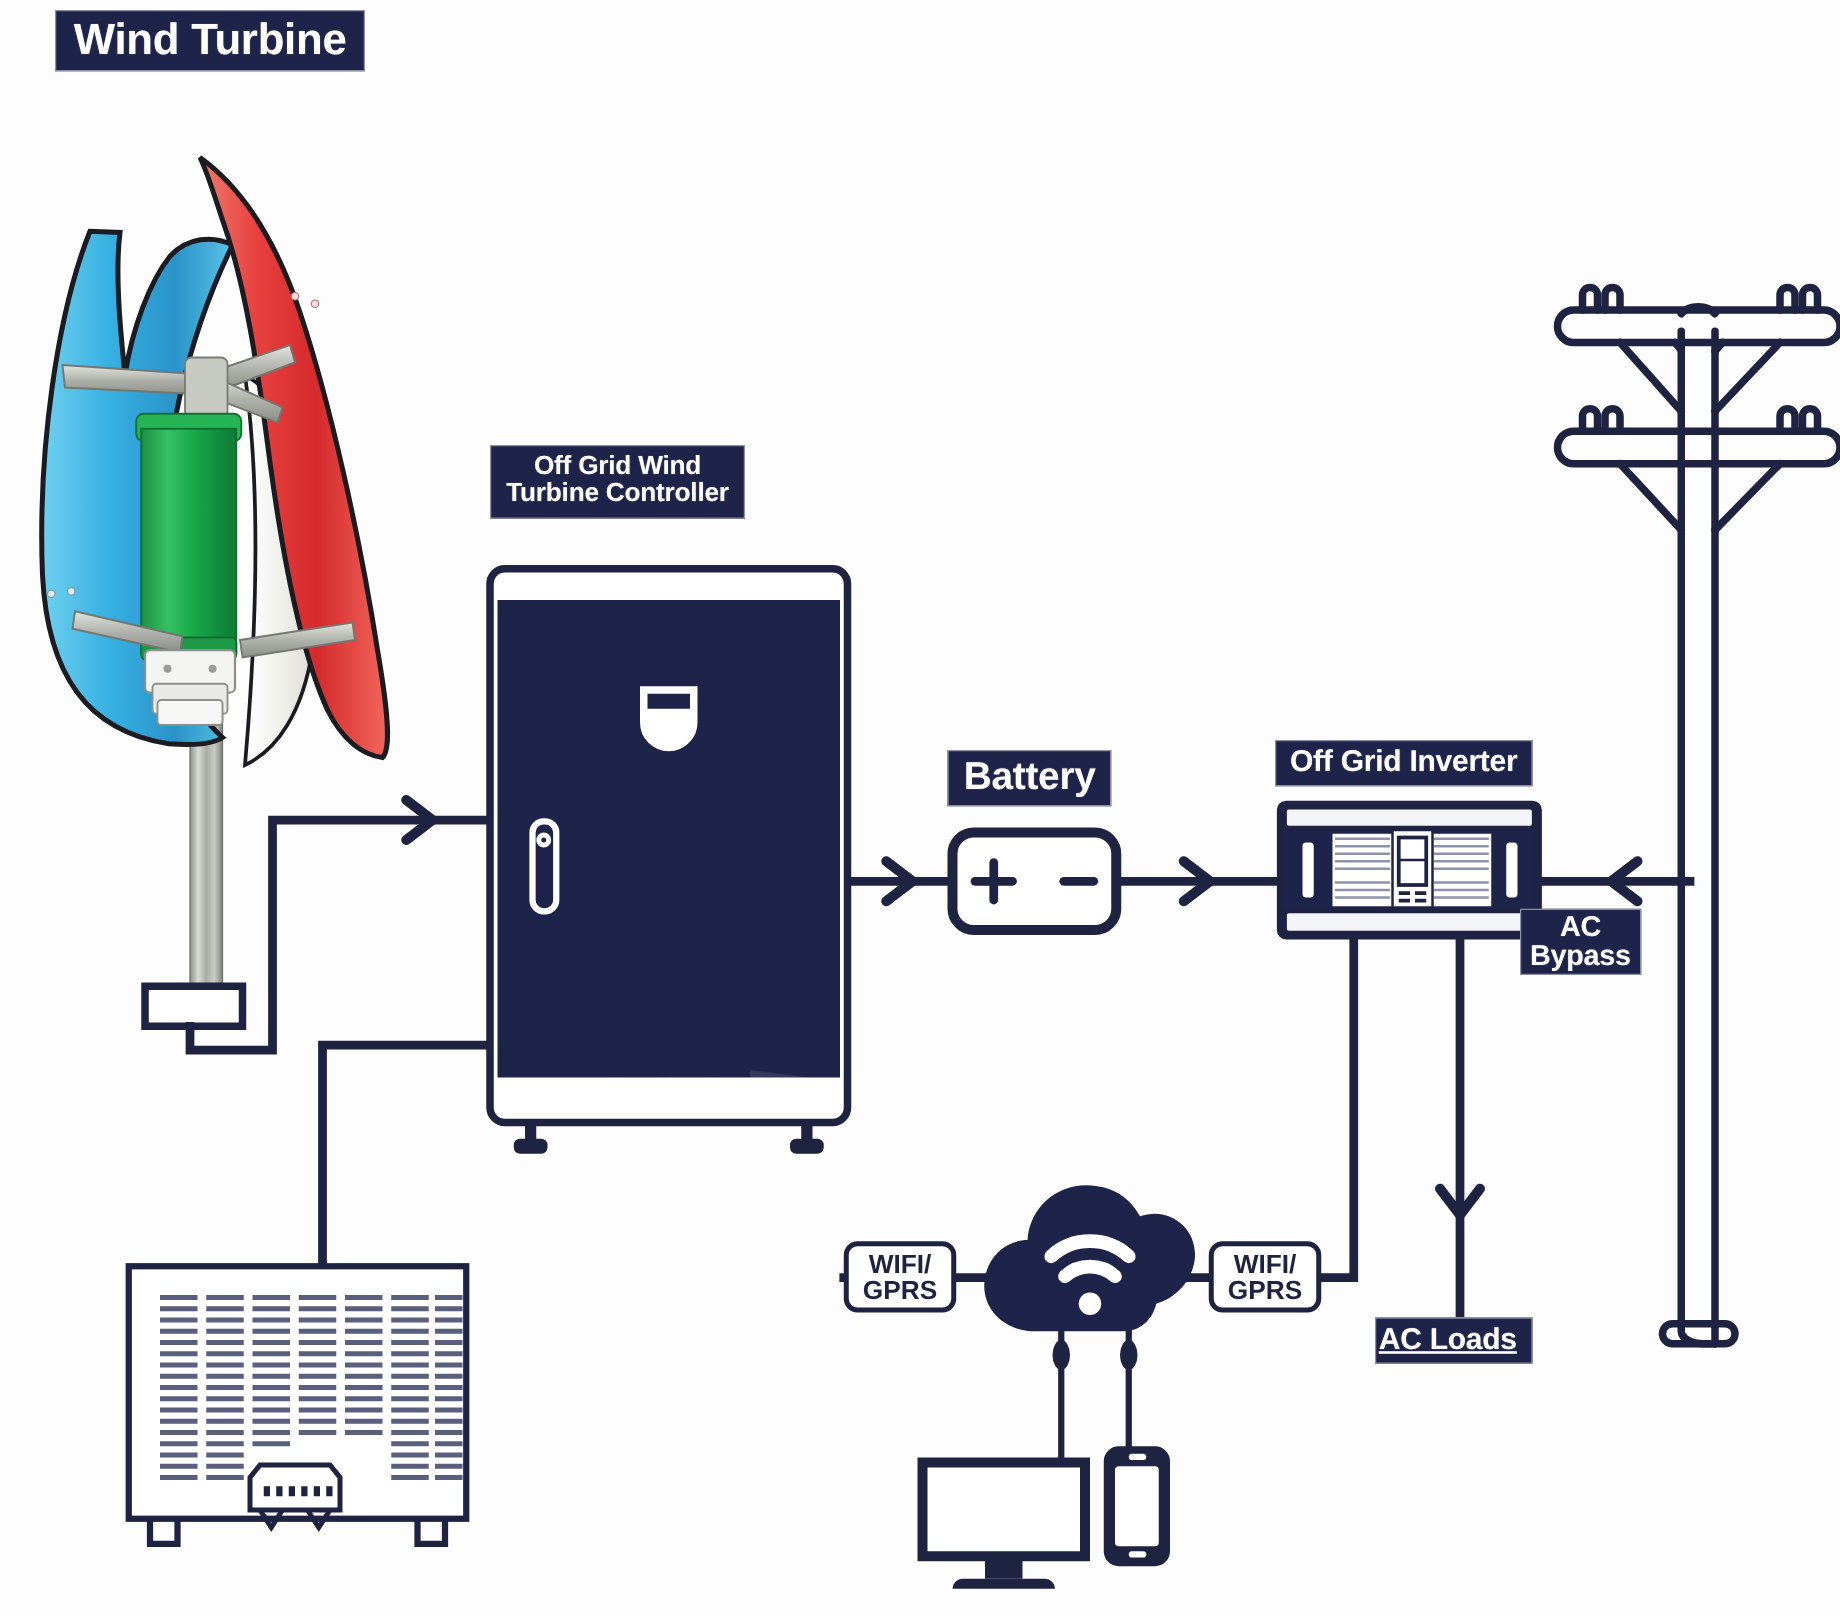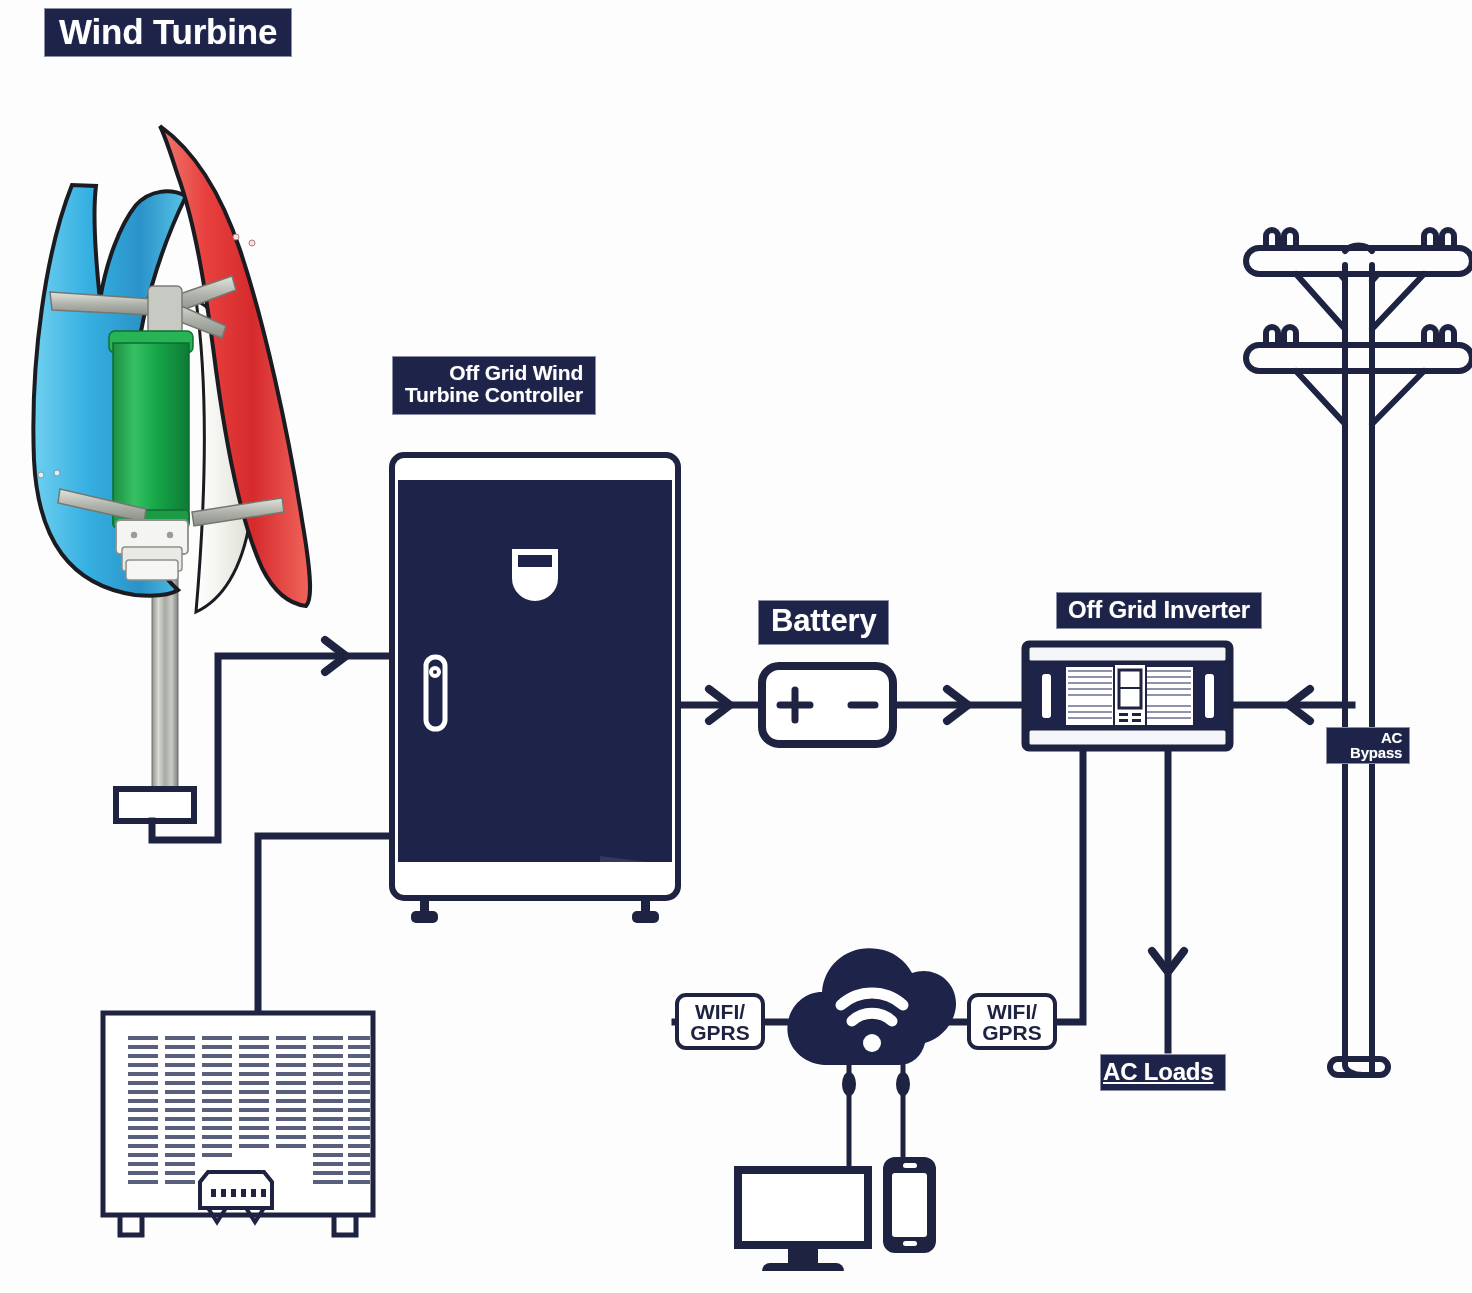--- a/index.html
+++ b/index.html
@@ -30,21 +30,21 @@
     position: absolute;
     background: #1e2349;
     color: #ffffff;
     font-weight: bold;
     font-family: "Liberation Sans", sans-serif;
     line-height: 1.06;
     letter-spacing: -0.2px;
     border: 1px solid #8b8fa6;
     box-sizing: border-box;
     white-space: pre;
-    text-align: right;
+    text-align: center;
     text-shadow: 0 0 1px rgba(255,255,255,0.35);
   }
   #lbl-wind-turbine {
     left: 44px; top: 8px;
     padding: 4px 14px 6px 14px;
     font-size: 35px;
   }
   #lbl-controller {
     left: 392px; top: 356px;
     padding: 5px 12px 7px 12px;
@@ -52,26 +52,25 @@
   }
   #lbl-battery {
     left: 758px; top: 600px;
     padding: 4px 12px 6px 12px;
     font-size: 31px;
   }
   #lbl-inverter {
     left: 1020px; top: 592px;
     padding: 4px 11px 6px 11px;
     font-size: 24px;
-    margin-left: 36px;
   }
   #lbl-ac-bypass {
-    left: 1326px; top: 727px;
-    padding: 2px 7px 3px 23px;
-    font-size: 15px;
+    left: 1216px; top: 727px;
+    padding: 2px 7px 3px 7px;
+    font-size: 23px;
     line-height: 1.0;
   }
   #lbl-dc-loads {
     left: 382px; top: 1093px;
     padding: 4px 12px 6px 12px;
     font-size: 33px;
   }
   #lbl-dump-load {
     left: 130px; top: 1242px;
     padding: 4px 12px 6px 12px;

